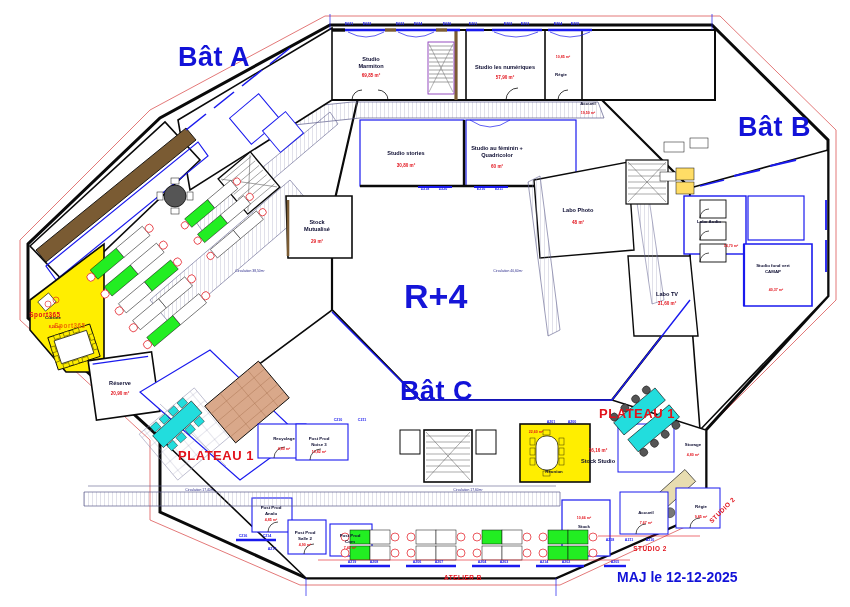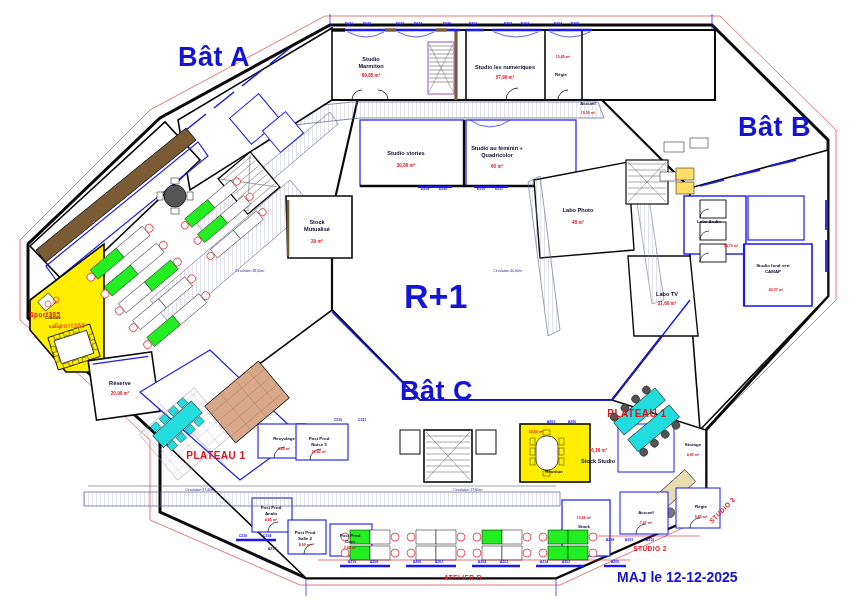--- a/index.html
+++ b/index.html
@@ -10,21 +10,21 @@
   .bldg-label{position:absolute;color:#1212d8;font-weight:bold;font-size:27px;letter-spacing:0.5px;font-family:"Liberation Sans",sans-serif;white-space:nowrap;}
   .level-label{position:absolute;color:#1515d8;font-weight:bold;font-size:34px;font-family:"Liberation Sans",sans-serif;}
   .maj-label{position:absolute;color:#1212d8;font-weight:bold;font-size:14px;font-family:"Liberation Sans",sans-serif;white-space:nowrap;}
 
   .room-name{position:absolute;color:#0b0b30;font-weight:bold;font-size:7.2px;text-align:center;line-height:1.25;font-family:"Liberation Sans",sans-serif;white-space:pre-line;transform:translate(-50%,-50%);}
   .room-name.sm{font-size:5.6px;}
   .room-name.xs{font-size:4.4px;}
   .room-area{position:absolute;color:#e2121b;font-weight:bold;font-size:4.6px;text-align:center;font-family:"Liberation Sans",sans-serif;white-space:nowrap;transform:translate(-50%,-50%);}
   .room-area.tiny{font-size:3.6px;}
 
-  .zone-label{position:absolute;color:#e2121b;font-weight:bold;font-size:10px;letter-spacing:.5px;font-family:"Liberation Sans",sans-serif;white-space:nowrap;transform:translate(-50%,-50%);}
+  .zone-label{position:absolute;color:#e2121b;font-weight:bold;font-size:13px;letter-spacing:.5px;font-family:"Liberation Sans",sans-serif;white-space:nowrap;transform:translate(-50%,-50%);}
   .zone-label.sm{font-size:6.4px;}
   .zone-label.or{color:#f07000;}
 
   .door-code{position:absolute;color:#1a1aee;font-weight:bold;font-size:3.6px;font-family:"Liberation Sans",sans-serif;white-space:nowrap;transform:translate(-50%,-50%);}
 
   .corr-label{position:absolute;color:#2a2a8a;font-size:3.4px;font-family:"Liberation Sans",sans-serif;white-space:nowrap;transform:translate(-50%,-50%);}
 </style>
 </head>
 <body>
 
@@ -587,16 +587,16 @@
       <div class="door-code" style="left: 243px; top: 536px;">C216</div>
       <div class="door-code" style="left: 267px; top: 536px;">C214</div>
     </div>
   <div id="corr-layer">
       <div class="corr-label" style="left: 250px; top: 271px;">Circulation 38,50m²</div>
       <div class="corr-label" style="left: 508px; top: 271px;">Circulation 40,60m²</div>
       <div class="corr-label" style="left: 200px; top: 490px;">Circulation 17,40m²</div>
       <div class="corr-label" style="left: 468px; top: 490px;">Circulation 17,60m²</div>
     </div>
 
-  <div class="level-label" style="left:404px;top:277px;">R+1</div>
+  <div class="level-label" style="left:404px;top:277px;">R+4</div>
   <div class="maj-label" style="left:617px;top:569px;">MAJ le 12-12-2025</div>
 
 </div>
 
 </body></html>

